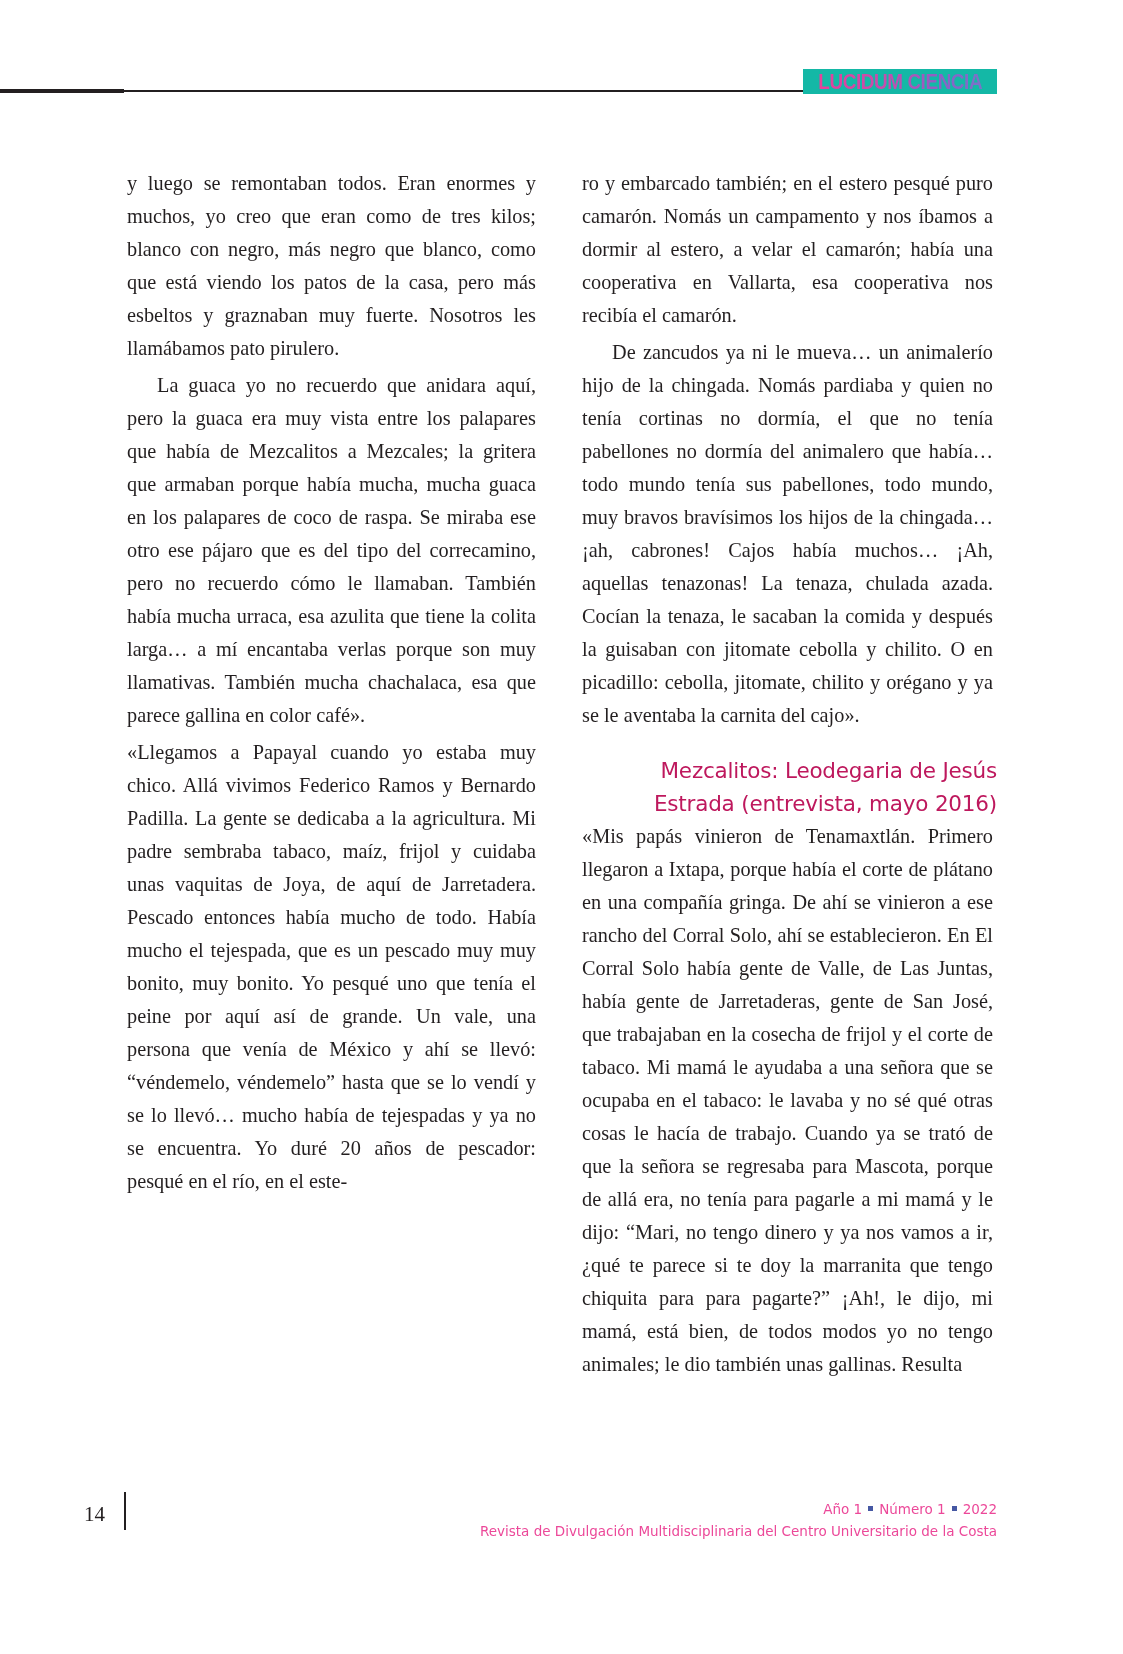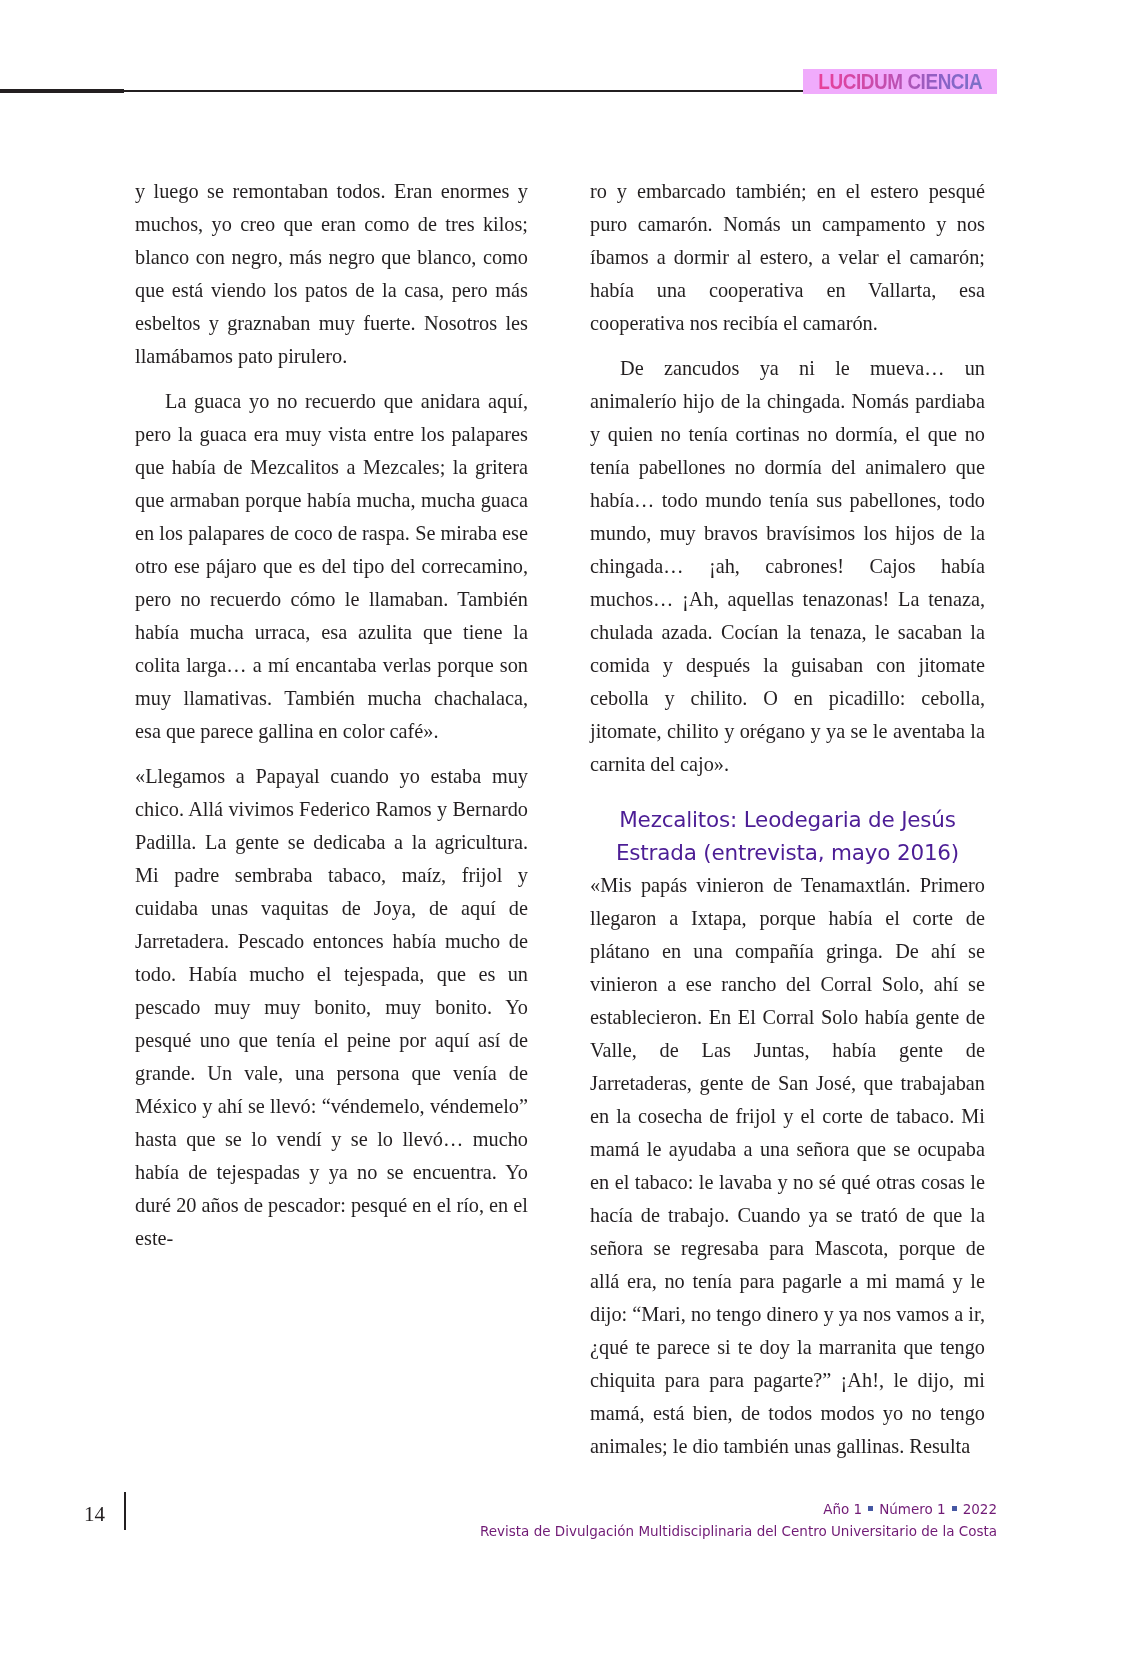--- a/index.html
+++ b/index.html
@@ -1,37 +1,37 @@
 <!DOCTYPE html>
 <html><head>
 <meta charset="utf-8">
 <style>
   html, body { margin: 0; padding: 0; background: #ffffff; }
   body { width: 1123px; height: 1654px; position: relative; overflow: hidden; color: #231f20; }
   .rule-thick { position: absolute; left: 0; top: 89px; width: 124px; height: 4px; background: #231f20; }
   .rule-thin { position: absolute; left: 124px; top: 90px; width: 690px; height: 2px; background: #231f20; }
-  .logo { position: absolute; left: 803px; top: 69px; width: 194px; height: 25px; background: #f0abfc;
+  .logo { position: absolute; left: 803px; top: 69px; width: 194px; height: 25px; background: #14b8a6;
           display: flex; align-items: center; justify-content: center; }
   .logo-text { font-family: "Liberation Sans", sans-serif; font-weight: bold; font-size: 22px; letter-spacing: -0.5px;
                transform: scaleX(0.86); transform-origin: center;
                background: linear-gradient(90deg, #e8409a 0%, #c04fb0 45%, #8a62c6 75%, #7a73c8 100%);
                -webkit-background-clip: text; background-clip: text; color: transparent; white-space: nowrap; }
   .col { position: absolute; top: 163px; width: 417px; font-family: "Liberation Serif", "DejaVu Serif", serif;
          font-size: 20.3px; line-height: 33px; text-align: justify; }
   .col-left { left: 123px; }
   .col-right { left: 578px; width: 419px; }
-  .col p { margin: 12px; font-family: Liberation Serif, serif; }
+  .col p { margin: 4px; font-family: Liberation Serif, serif; }
   .col p.indent { text-indent: 30px; }
   .col p.after-head { margin-top: 0; }
-  .heading { font-family: "DejaVu Sans", "Liberation Sans", sans-serif; color: #4c1d95; font-size: 21.5px;
-             line-height: 33px; text-align: center; margin: 22px 0 0 0; font-weight: normal; letter-spacing: -0.2px; }
+  .heading { font-family: "DejaVu Sans", "Liberation Sans", sans-serif; color: #be185d; font-size: 21.5px;
+             line-height: 33px; text-align: right; margin: 22px 0 0 0; font-weight: normal; letter-spacing: -0.2px; }
   .page-number { position: absolute; left: 84px; top: 1502px; font-family: "Liberation Serif", serif; font-size: 21px; text-align: center; }
   .page-bar { position: absolute; left: 124px; top: 1492px; width: 2px; height: 38px; background: #231f20; }
   .footer { position: absolute; right: 126px; top: 1498px; text-align: right; font-family: "DejaVu Sans", "Liberation Sans", sans-serif;
-            font-size: 13.5px; line-height: 22px; color: #701a75; }
+            font-size: 13.5px; line-height: 22px; color: #ec4899; }
   .footer .sq { display: inline-block; width: 5px; height: 5px; background: #4658a3; vertical-align: middle; margin: 0 6px; position: relative; top: -2px; }
 </style>
 </head>
 <body>
 
 <div class="rule-thick"></div>
 <div class="rule-thin"></div>
 <div class="logo">
   <span class="logo-text">LUCIDUM CIENCIA</span>
 </div>

